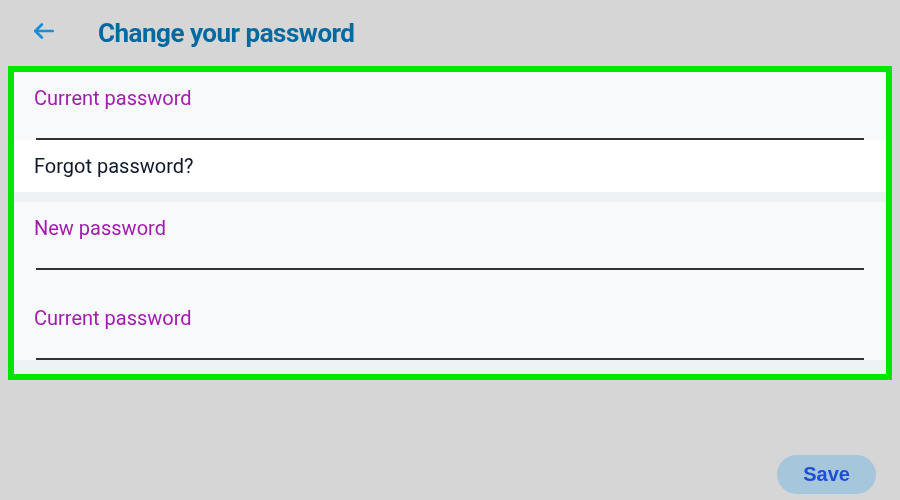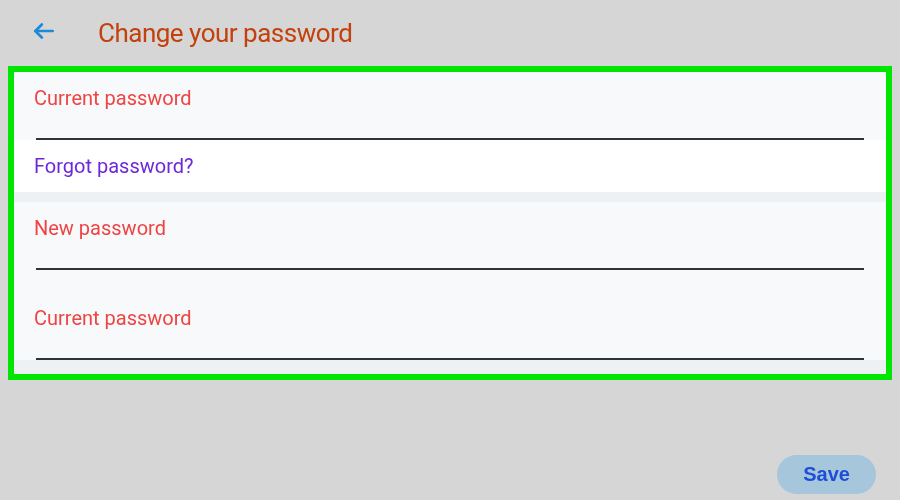--- a/index.html
+++ b/index.html
@@ -21,51 +21,51 @@
       width: 28px;
       height: 28px;
       display: flex;
       align-items: center;
       justify-content: center;
       cursor: pointer;
     }
     .back-arrow svg { width: 26px; height: 26px; }
     .title {
       font-size: 26px;
-      font-weight: 400;
-      color: #c2410c;
+      font-weight: 700;
+      color: #0369a1;
       letter-spacing: -0.5px;
     }
     .form-area {
       margin: 0 8px;
       border: 6px solid #00e600;
       background: #f7f9fa;
     }
     .field-block {
       background: #f7f9fa;
       padding: 14px 20px 0 20px;
     }
     .field-label {
       font-size: 20px;
-      color: #ef4444;
+      color: #a21caf;
       font-weight: 400;
       margin-bottom: 28px;
     }
     .field-input-line {
       border-bottom: 2px solid #333;
       height: 2px;
       margin: 0 2px;
     }
     .link-row {
       background: #ffffff;
       padding: 14px 20px 14px 20px;
     }
     .forgot-link {
       font-size: 20px;
-      color: #6d28d9;
+      color: #0f172a;
       cursor: pointer;
       font-weight: 400;
     }
     .separator {
       height: 10px;
       background: #eef1f3;
     }
     .field-gap {
       height: 22px;
       background: #f7f9fa;

